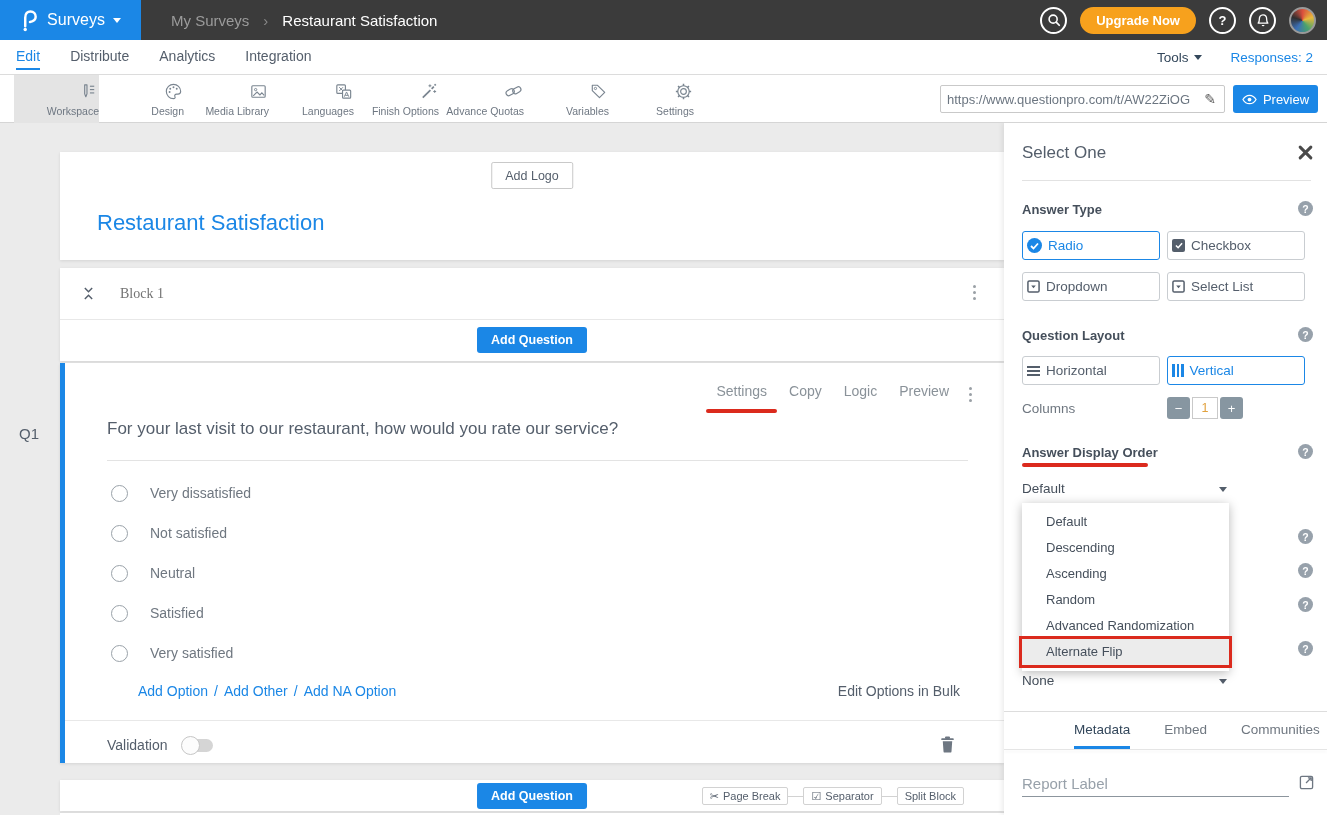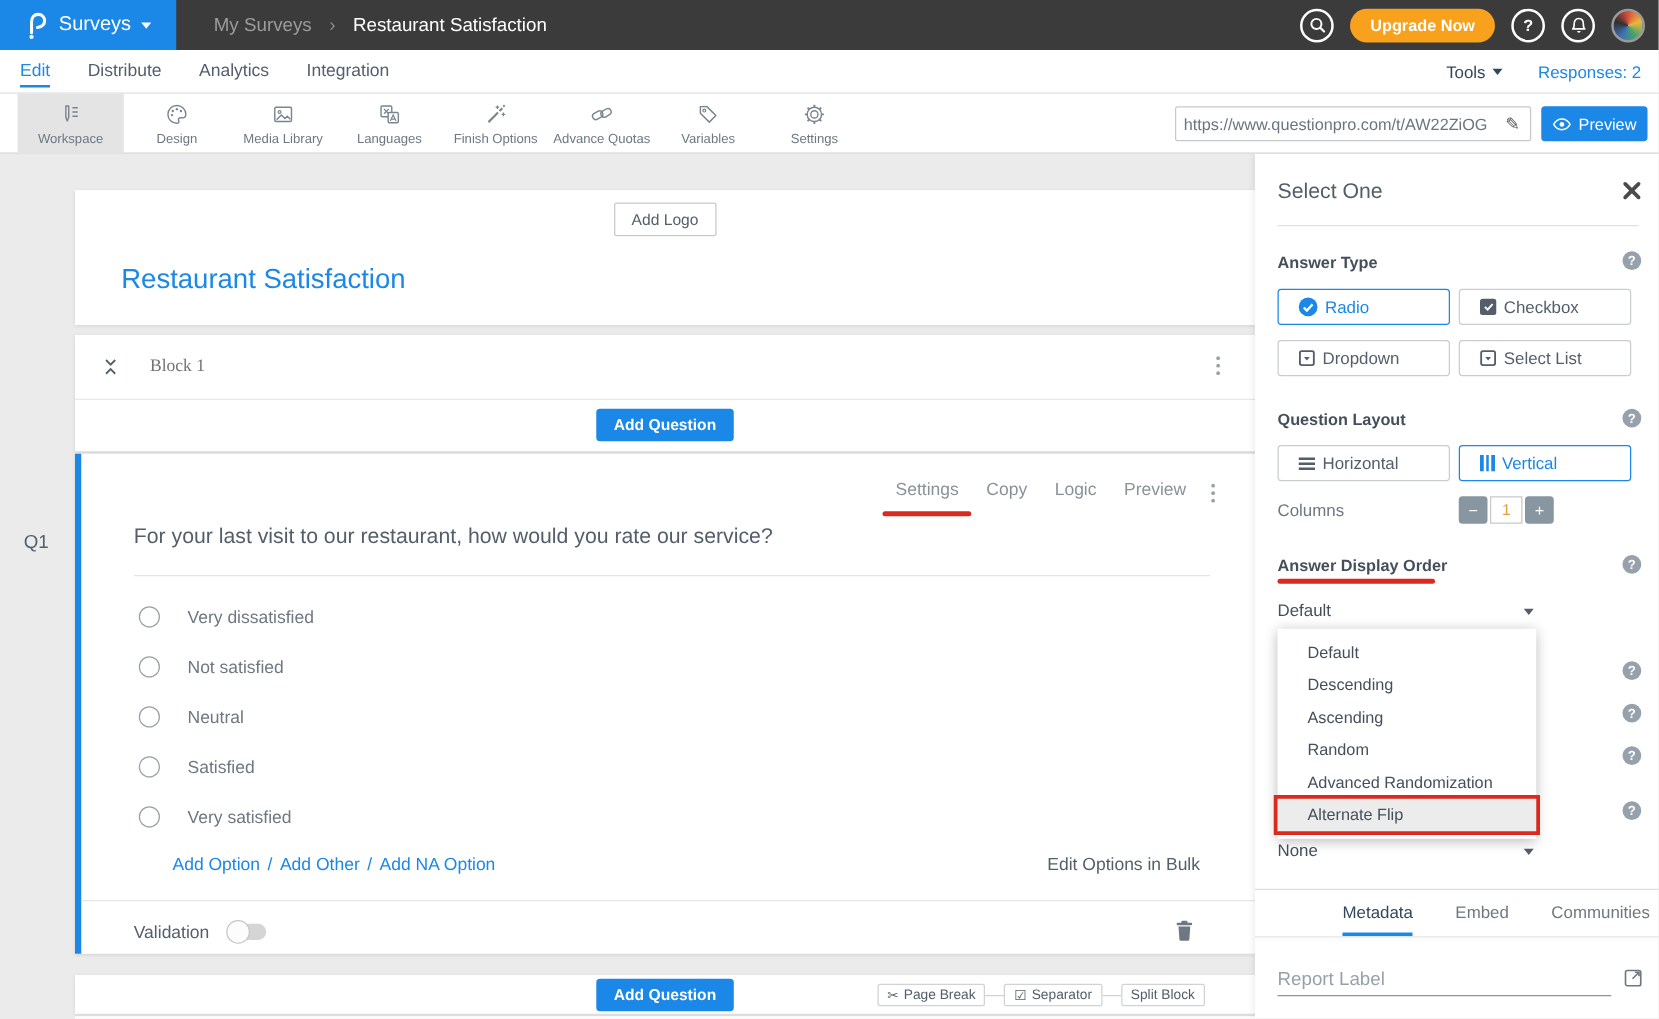--- a/index.html
+++ b/index.html
@@ -28,21 +28,21 @@
   .nav-tab { color:#545E6B; cursor:pointer; position:relative; padding-bottom:2px; }
   .nav-tab.active { color:#1B87E6; }
   .nav-tab.active::after { content:""; position:absolute; left:0; right:0; bottom:-4px; height:2px; background:#1B87E6; }
   .subnav-right { margin-left:auto; margin-right:14px; display:flex; align-items:center; gap:28px; font-size:13.5px; }
   .tools { display:flex; align-items:center; gap:6px; color:#33475B; cursor:pointer; }
   .tools .caret { border-top-color:#33475B; }
   .responses { color:#1B87E6; cursor:pointer; }
 
   
   .toolbar { position:absolute; left:0; top:75px; width:1327px; height:48px; background:#fff; border-bottom:1px solid #D5D5D5; z-index:40; }
-  .tool-item { position:absolute; top:0; width:85px; height:48px; display:flex; flex-direction:column; align-items:center; justify-content:center; gap:3px; font-size:10.5px; color:#6E7782; cursor:pointer; }
+  .tool-item { position:absolute; top:0; width:85px; height:48px; display:flex; flex-direction:column; align-items:flex-end; justify-content:center; gap:3px; font-size:10.5px; color:#6E7782; cursor:pointer; }
   .tool-item.active { background:#E4E4E4; }
   .url-wrap { position:absolute; left:940px; top:10px; width:285px; height:28px; background:#fff; border:1px solid #C9C9C9; border-radius:2px; display:flex; align-items:center; }
   .url-wrap input { flex:1; min-width:0; border:none; outline:none; font-size:13px; color:#6B7580; padding:0 6px; font-family:"Liberation Sans", sans-serif; background:transparent; }
   .url-pencil { width:28px; height:26px; display:flex; align-items:center; justify-content:center; color:#555; font-size:14px; cursor:pointer; }
   .preview-btn { position:absolute; left:1233px; top:10px; width:85px; height:28px; background:#1B87E6; border-radius:3px; color:#fff; font-size:13px; display:flex; align-items:center; justify-content:center; gap:6px; cursor:pointer; }
 
   
   .main { position:absolute; left:0; top:123px; width:1327px; height:692px; background:#EBEBEB; }
   .card { position:absolute; left:60px; width:944px; background:#fff; box-shadow:0 1px 3px rgba(0,0,0,0.10); }
 
@@ -90,21 +90,21 @@
   .dash { width:15px; height:1px; background:#D2D2D2; }
   .next-card { top:689px; height:3px; box-shadow:none; border-top:1px solid #DDD; }
 
   
   .panel { position:absolute; left:1004px; top:0; width:323px; height:692px; background:#fff; box-shadow:-2px 0 5px rgba(0,0,0,0.08); }
   .p-title { position:absolute; left:18px; top:20px; font-size:17px; color:#545E6B; }
   .p-close { position:absolute; right:14px; top:22px; cursor:pointer; }
   .p-div1 { position:absolute; left:18px; right:16px; top:57px; height:1px; background:#E2E2E2; }
   .p-label { position:absolute; left:18px; font-size:13px; font-weight:bold; color:#454F5B; }
   .help { position:absolute; right:14px; width:15px; height:15px; border-radius:50%; background:#97A1AB; color:#fff; font-size:10.5px; font-weight:bold; display:flex; align-items:center; justify-content:center; cursor:pointer; }
-  .opt-btn { position:absolute; width:138px; height:29px; background:#fff; border:1px solid #C9CDD1; border-radius:3px; display:flex; align-items:center; gap:6px; padding-left:16px; font-size:13.5px; color:#545E6B; cursor:pointer; }
+  .opt-btn { position:absolute; width:138px; height:29px; background:#fff; border:1px solid #C9CDD1; border-radius:3px; display:flex; align-items:center; gap:6px; padding-left:4px; font-size:13.5px; color:#545E6B; cursor:pointer; }
   .opt-btn.selected { border-color:#1B87E6; color:#1B87E6; }
   .ic-radio-check { width:15px; height:15px; border-radius:50%; background:#1B87E6; display:flex; align-items:center; justify-content:center; flex:none; }
   .ic-checkbox { width:13px; height:13px; border-radius:2px; background:#545E6B; display:flex; align-items:center; justify-content:center; flex:none; }
   .ic-hbars { display:flex; flex-direction:column; gap:2px; flex:none; }
   .ic-hbars i { width:13px; height:2px; background:#545E6B; }
   .ic-vbars { display:flex; gap:2px; flex:none; }
   .ic-vbars i { width:2.5px; height:13px; background:#1B87E6; }
   .cols-label { position:absolute; left:18px; top:278px; font-size:13.5px; color:#6F7780; }
   .stepper { position:absolute; left:163px; top:274px; display:flex; gap:2px; }
   .step-btn { width:23px; height:22px; background:#8796A1; color:#fff; border-radius:3px; display:flex; align-items:center; justify-content:center; font-size:13px; cursor:pointer; }

